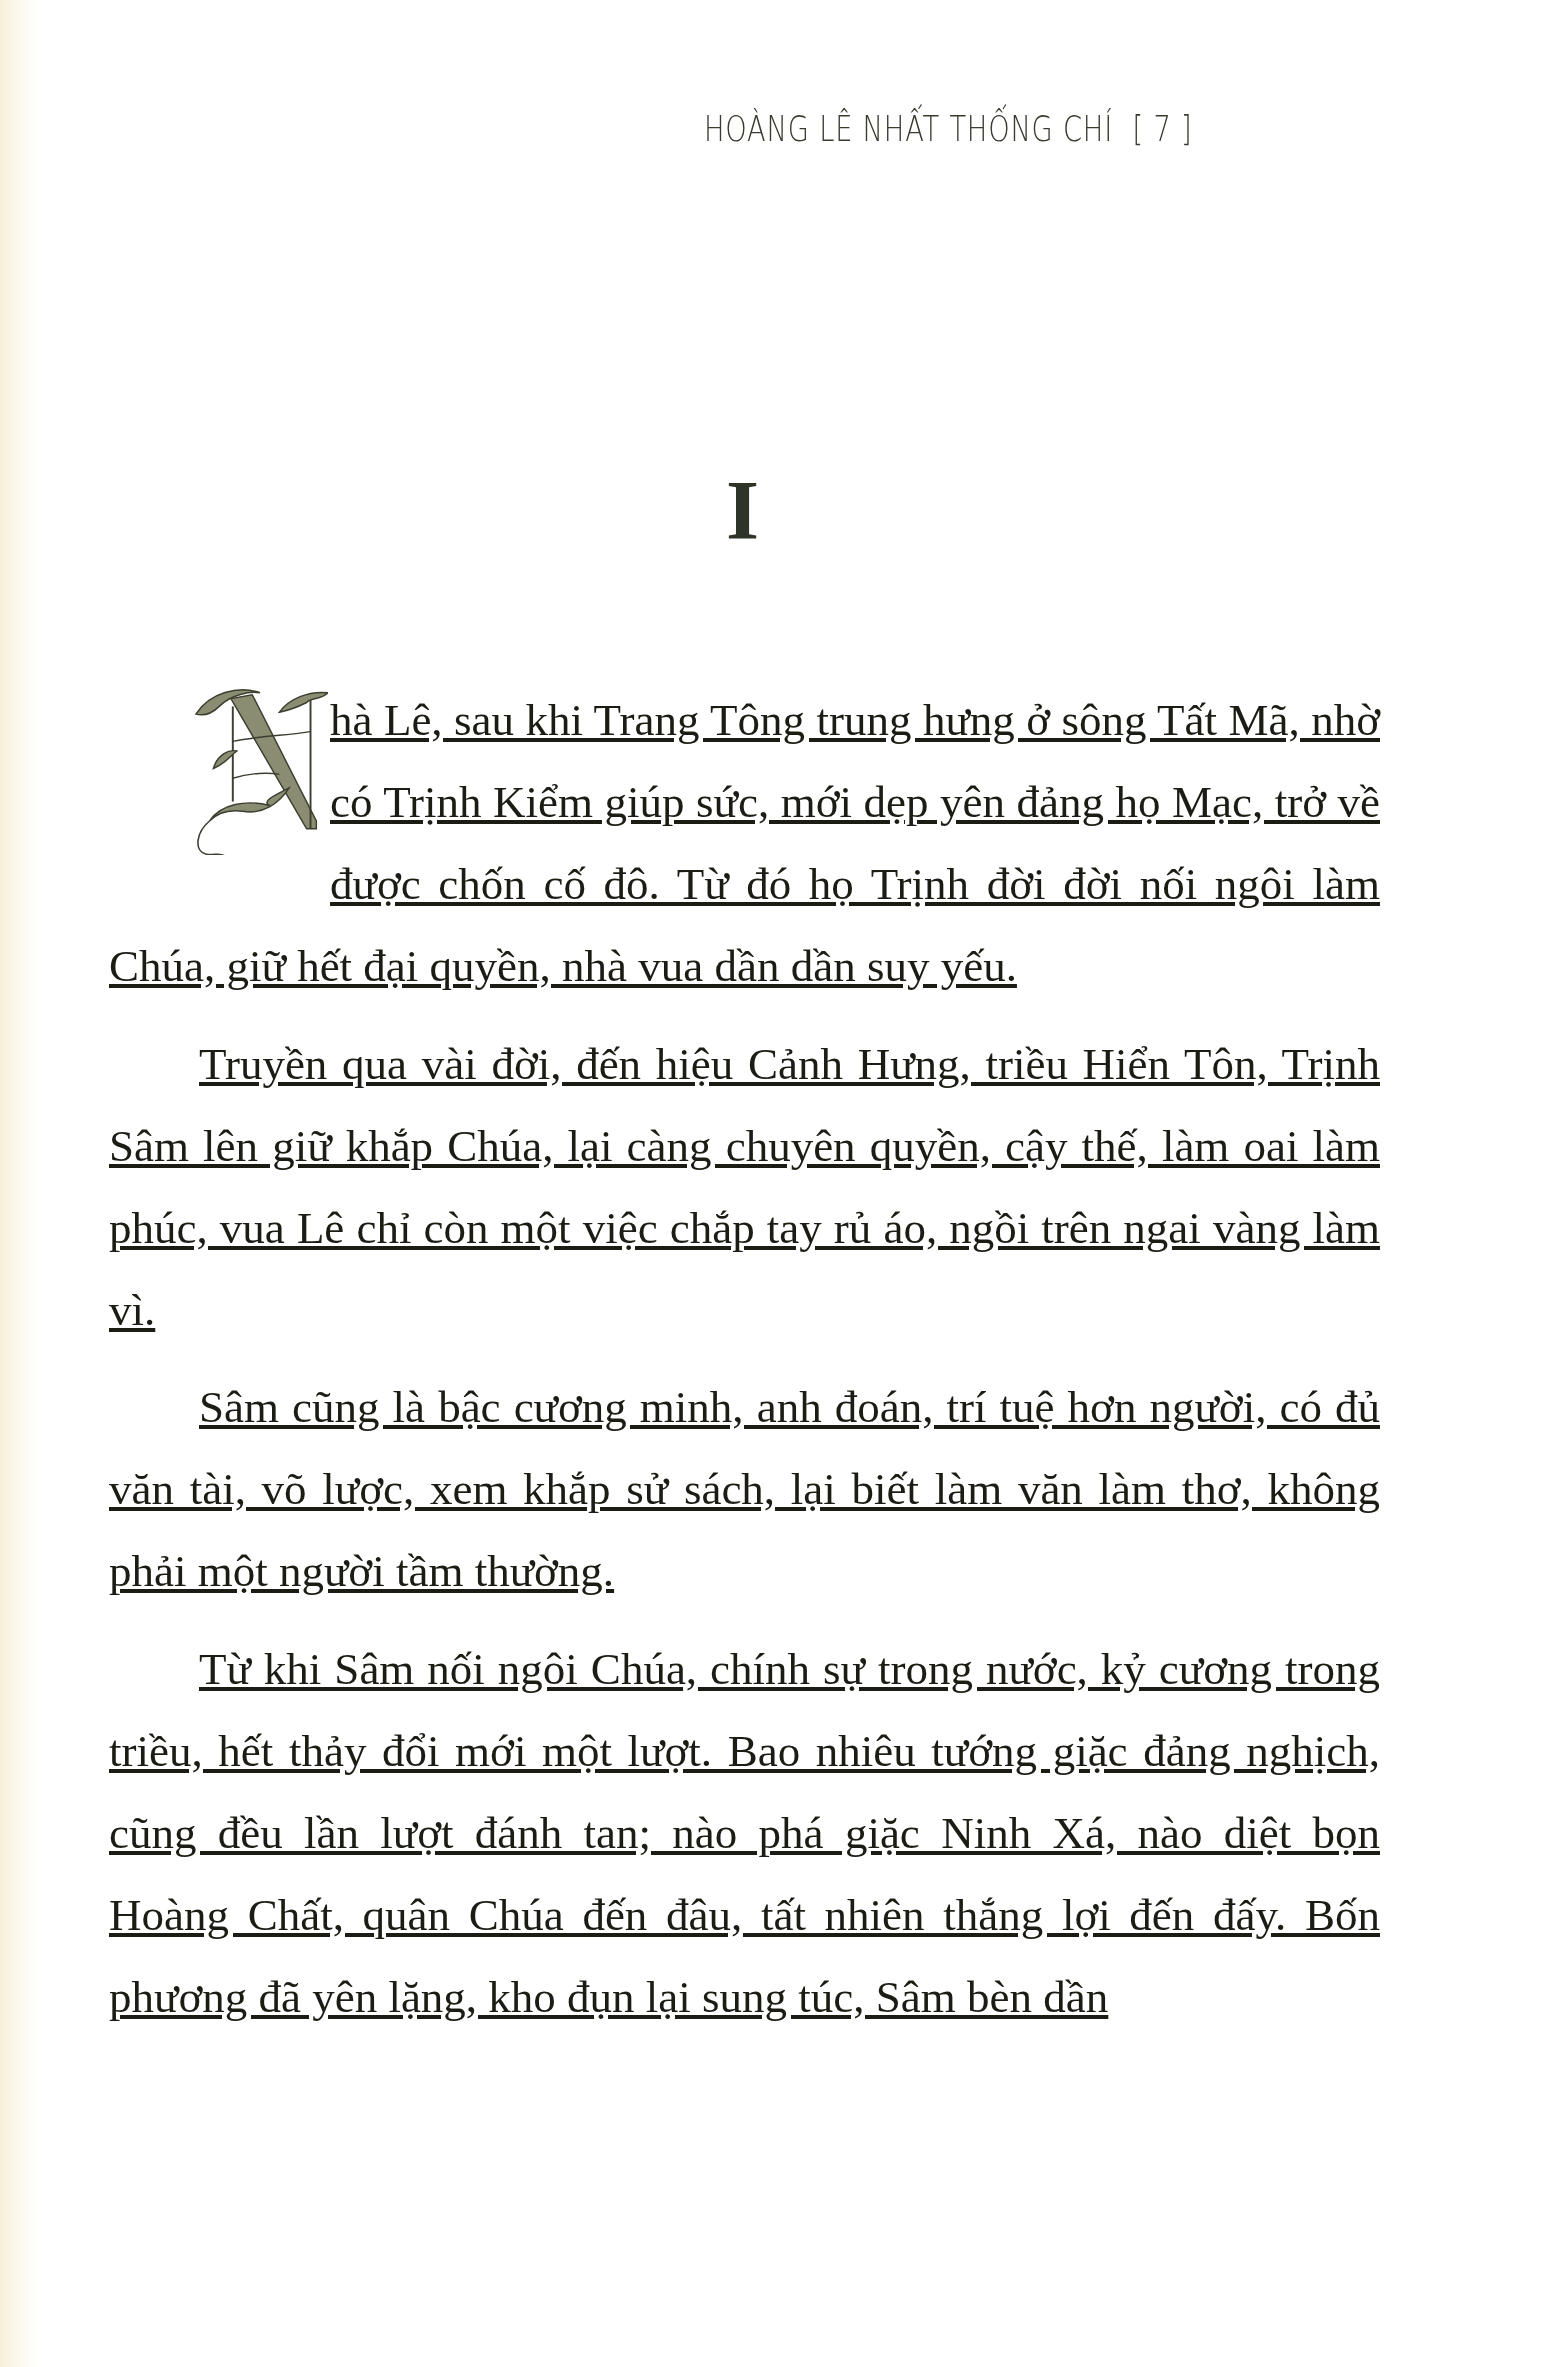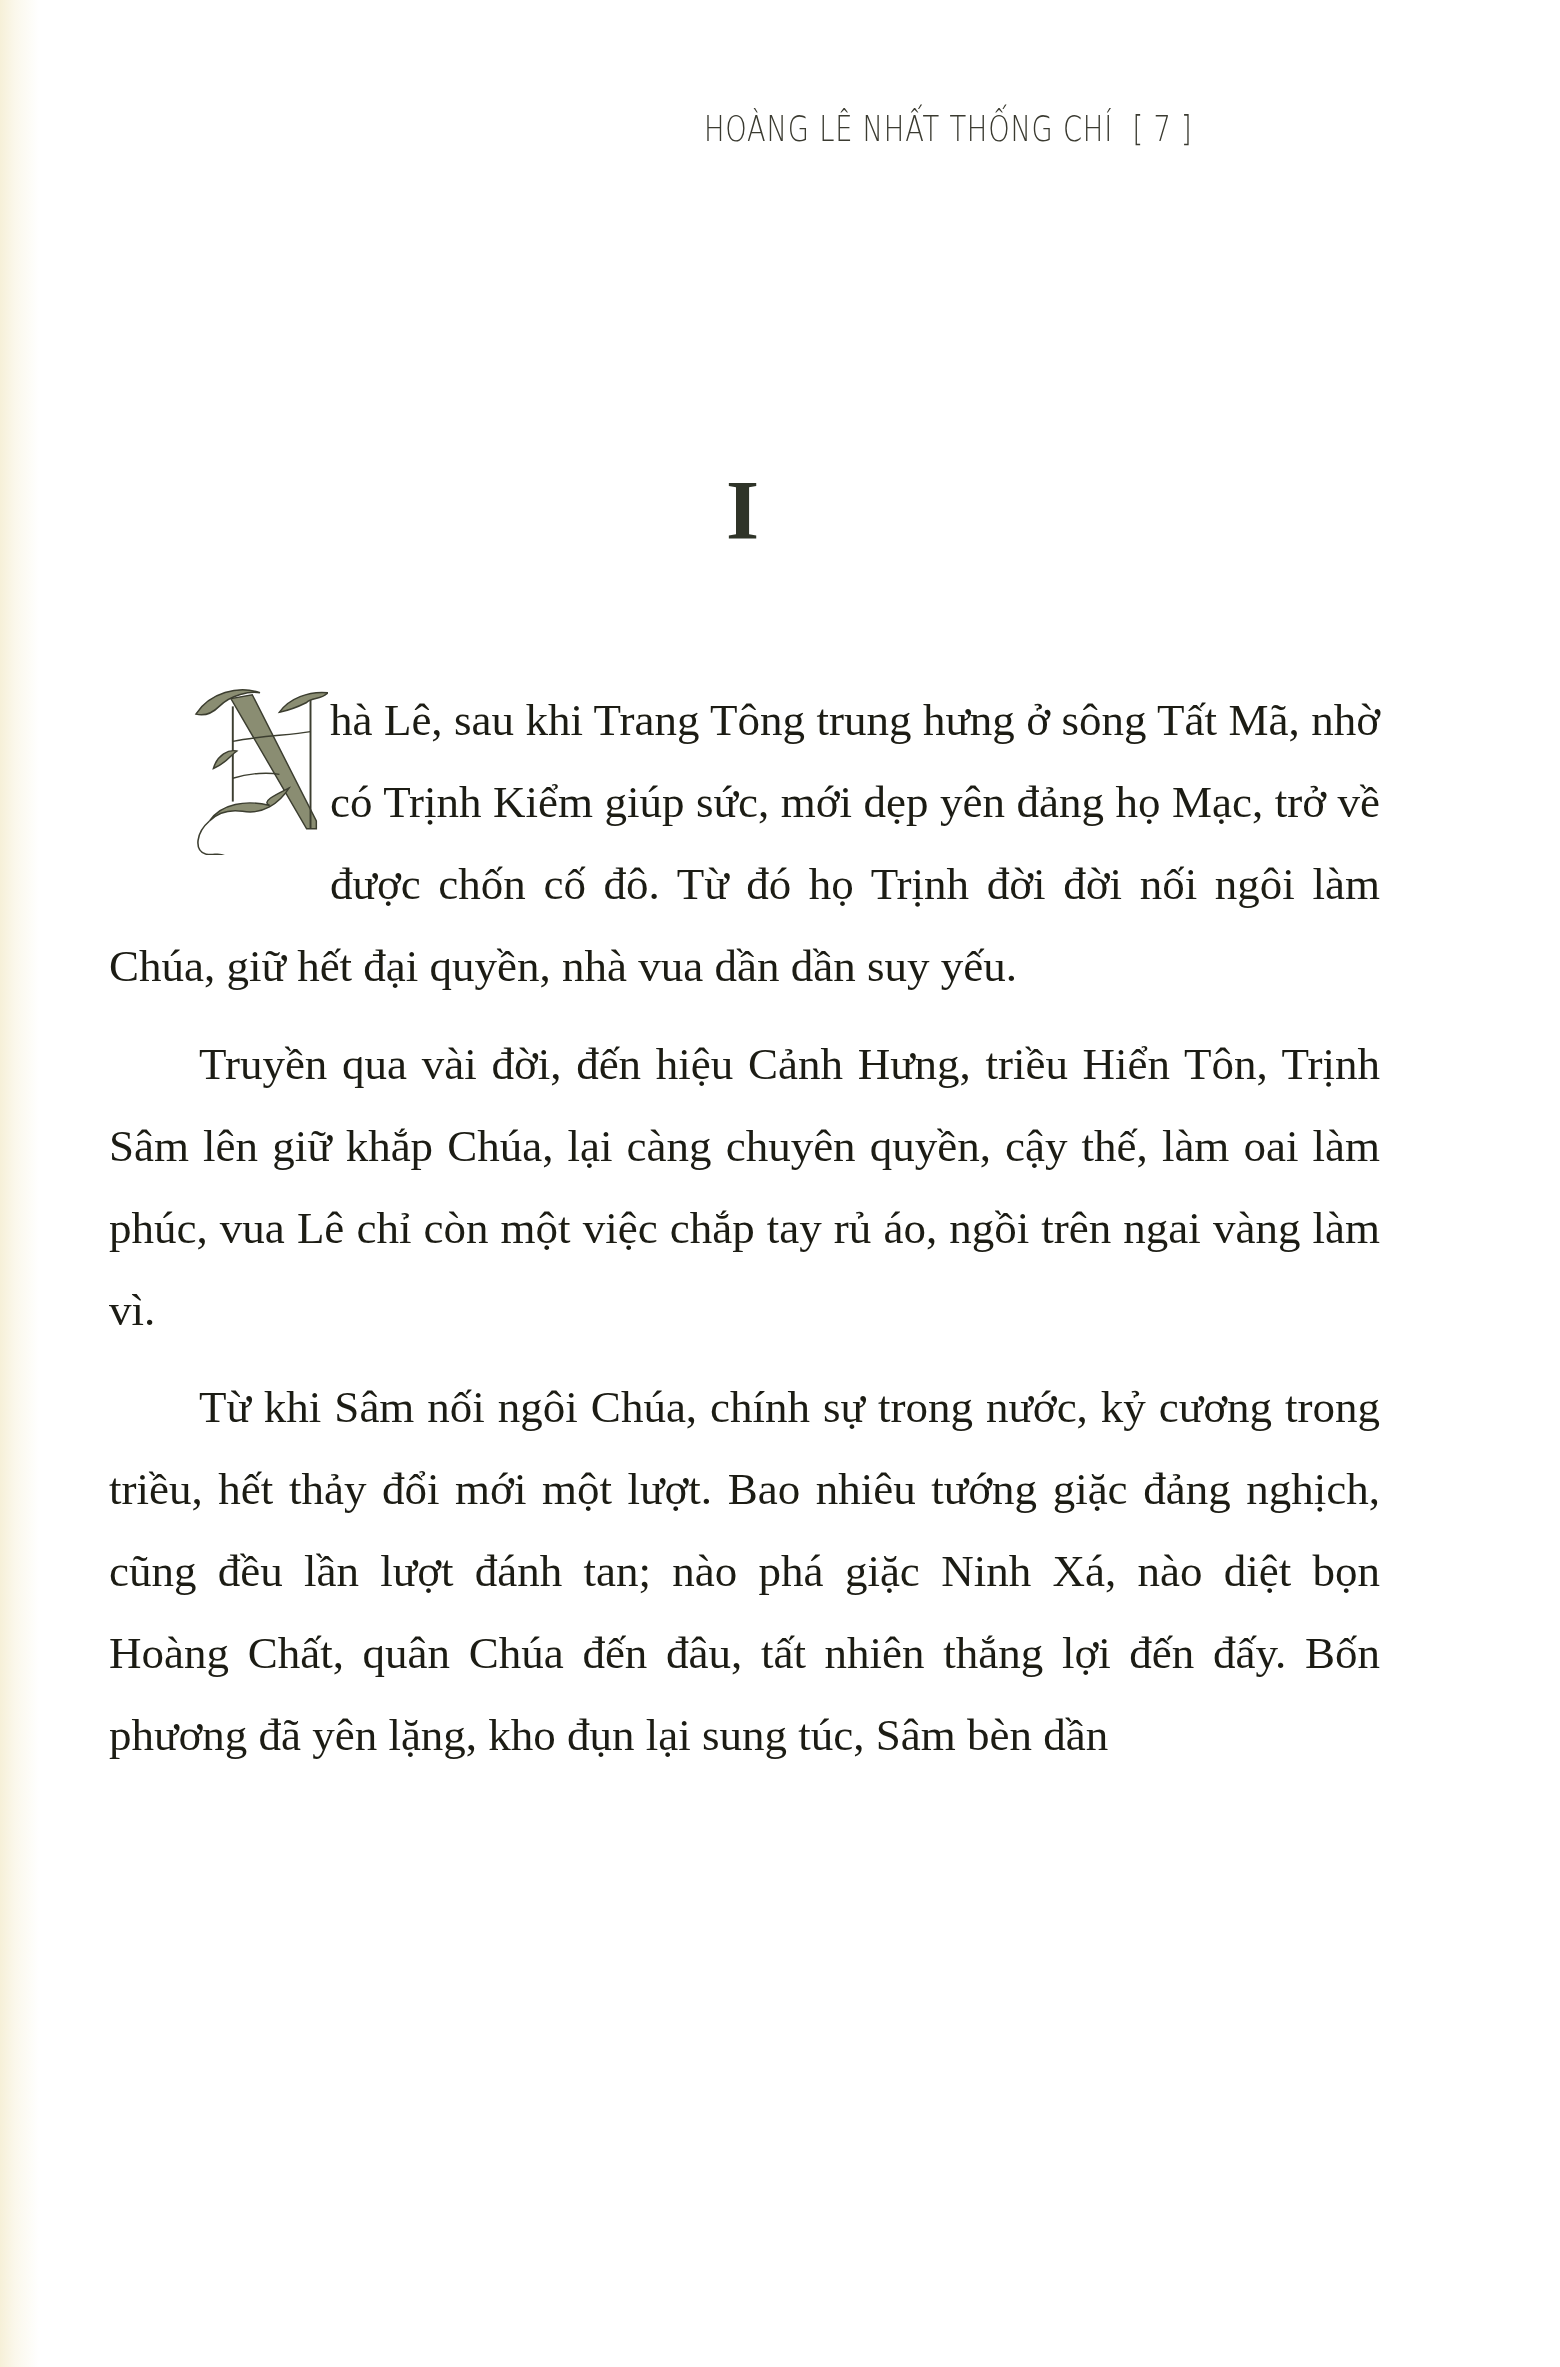--- a/index.html
+++ b/index.html
@@ -55,20 +55,21 @@
       left: 109px;
       width: 1271px;
       font-size: 45px;
       line-height: 82px;
       text-align: justify;
       color: #1c1c14;
     }
     .para {
       margin: 0 0 15.5px 0;
       text-indent: 90px;
+      text-decoration: underline;
     }
     .para.first {
       text-indent: 0;
     }
     .drop-cap {
       float: left;
       width: 221px;
       height: 165px;
       margin-top: 7.8px;
       position: relative;
@@ -110,15 +111,16 @@
 
         <path d="M22 86 C 26 72, 38 66, 46 68 C 40 72, 36 80, 22 86 Z" fill="#8a8d72" stroke="#3c3e30" stroke-width="1.5"></path>
 
         <path d="M18 140 C 30 122, 56 118, 80 124 C 70 120, 88 112, 100 106 C 90 122, 72 134, 52 130 C 38 128, 26 132, 18 140 Z" fill="#8a8d72" stroke="#3c3e30" stroke-width="1.5"></path>
 
         <path d="M18 140 C 4 152, 2 170, 14 174 C 22 176, 28 172, 34 176" fill="none" stroke="#3c3e30" stroke-width="1.6"></path>
       </svg>
     </span><span>hà Lê, sau khi Trang Tông trung hưng ở sông Tất Mã, nhờ có Trịnh Kiểm giúp sức, mới dẹp yên đảng họ Mạc, trở về được chốn cố đô. Từ đó họ Trịnh đời đời nối ngôi làm Chúa, giữ hết đại quyền, nhà vua dần dần suy yếu.</span>
   </p>
   <p class="para">Truyền qua vài đời, đến hiệu Cảnh Hưng, triều Hiển Tôn, Trịnh Sâm lên giữ khắp Chúa, lại càng chuyên quyền, cậy thế, làm oai làm phúc, vua Lê chỉ còn một việc chắp tay rủ áo, ngồi trên ngai vàng làm vì.</p>
+  <p class="para">Sâm cũng là bậc cương minh, anh đoán, trí tuệ hơn người, có đủ văn tài, võ lược, xem khắp sử sách, lại biết làm văn làm thơ, không phải một người tầm thường.</p>
   <p class="para">Từ khi Sâm nối ngôi Chúa, chính sự trong nước, kỷ cương trong triều, hết thảy đổi mới một lượt. Bao nhiêu tướng giặc đảng nghịch, cũng đều lần lượt đánh tan; nào phá giặc Ninh Xá, nào diệt bọn Hoàng Chất, quân Chúa đến đâu, tất nhiên thắng lợi đến đấy. Bốn phương đã yên lặng, kho đụn lại sung túc, Sâm bèn dần</p>
 </div>
 
 
 </body></html>

